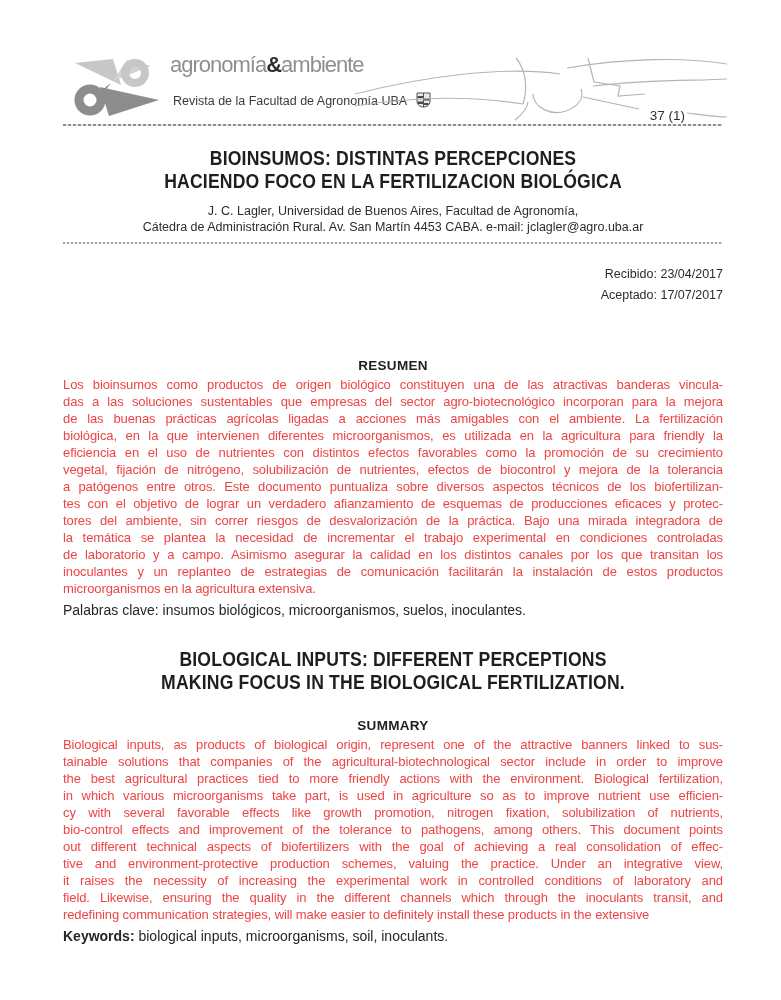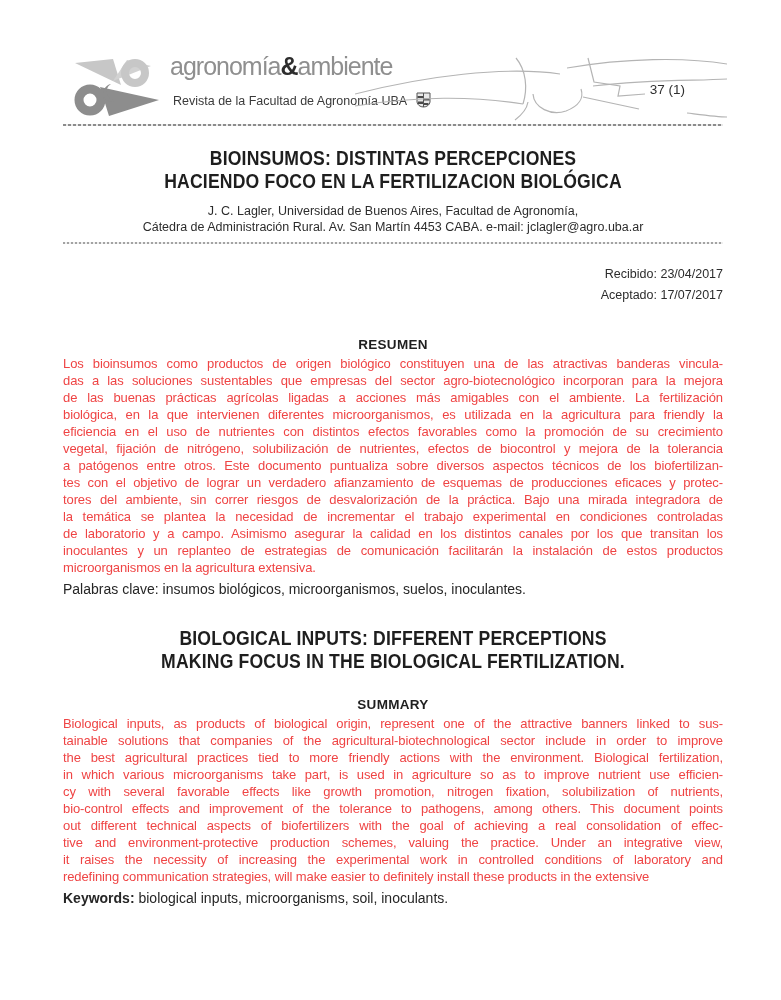--- a/index.html
+++ b/index.html
@@ -8,28 +8,28 @@
     font-family:"Liberation Sans","DejaVu Sans",sans-serif;
     color:#262626; -webkit-font-smoothing:antialiased;
   }
   .content { margin:0 58px 0 63px; width:660px; }
 
   
   .header { position:relative; margin-top:58px; height:64px; }
   .logo-mark { position:absolute; left:4px; top:0; width:96px; height:60px; }
   .wordmark {
     position:absolute; left:107px; top:-6px;
-    font-size:25px; letter-spacing:-1px; color:#8f8f8f; white-space:nowrap;
+    font-size:22px; letter-spacing:-1px; color:#8f8f8f; white-space:nowrap;
   }
   .wordmark .amp { color:#2d2d2d; font-weight:bold; }
   .subtitle-row { position:absolute; left:110px; top:34px; white-space:nowrap;
     font-size:12.5px; color:#3a3a3a; }
   .crest { display:inline-block; vertical-align:-3px; margin-left:6px; }
   .line-art { position:absolute; right:-4px; top:-2px; width:372px; height:66px; }
-  .issue { position:absolute; right:38px; top:24px; font-size:13.5px; color:#2f2f2f; }
+  .issue { position:absolute; right:38px; top:50px; font-size:13.5px; color:#2f2f2f; }
 
   .rule {
     height:2px; margin-top:2px;
     background:repeating-linear-gradient(90deg,#8c8c8c 0 3px,#e9e9e9 3px 5px);
   }
   .rule.light {
     background:repeating-linear-gradient(90deg,#a3a3a3 0 2px,#efefef 2px 4px);
   }
 
   
@@ -43,21 +43,21 @@
   .authors { margin-top:11px; }
   .authors > div { text-align:center; font-size:12.5px; line-height:15.5px; color:#2c2c2c; }
 
   .rule2 { margin-top:7px; }
 
   
   .dates { margin-top:20px; font-size:12.5px; line-height:21px; color:#2c2c2c;text-align:right; }
 
   
   .sec-heading {
-    margin-top:31px; margin-bottom:3px; text-align:center;
+    margin-top:52px; margin-bottom:3px; text-align:center;
     font-weight:bold; font-size:13.5px; letter-spacing:0.3px; color:#1f1f1f;
   }
   .sec-heading.summary { margin-top:24px; }
   .jlines > div {
     font-size:13px; line-height:17px; letter-spacing:-0.1px;
     text-align:justify; text-align-last:justify; color:#ef4444;
   }
   .jlines > div:last-child { text-align-last:left; }
   .kw-line { margin-top:5px; font-size:14px; line-height:17px; color:#262626; }
   .kw-line .bold { font-weight:bold; }
@@ -160,19 +160,20 @@
   <div class="jlines">
       <div>Biological inputs, as products of biological origin, represent one of the attractive banners linked to sus-</div>
       <div>tainable solutions that companies of the agricultural-biotechnological sector include in order to improve</div>
       <div>the best agricultural practices tied to more friendly actions with the environment. Biological fertilization,</div>
       <div>in which various microorganisms take part, is used in agriculture so as to improve nutrient use efficien-</div>
       <div>cy with several favorable effects like growth promotion, nitrogen fixation, solubilization of nutrients,</div>
       <div>bio-control effects and improvement of the tolerance to pathogens, among others. This document points</div>
       <div>out different technical aspects of biofertilizers with the goal of achieving a real consolidation of effec-</div>
       <div>tive and environment-protective production schemes, valuing the practice. Under an integrative view,</div>
       <div>it raises the necessity of increasing the experimental work in controlled conditions of laboratory and</div>
+      <div>field. Likewise, ensuring the quality in the different channels which through the inoculants transit, and</div>
       <div>redefining communication strategies, will make easier to definitely install these products in the extensive</div>
     </div>
   <div class="kw-line">
     <span class="bold">Keywords:</span><span> biological inputs, microorganisms, soil, inoculants.</span>
   </div>
 
 </div>
 
 </body></html>

